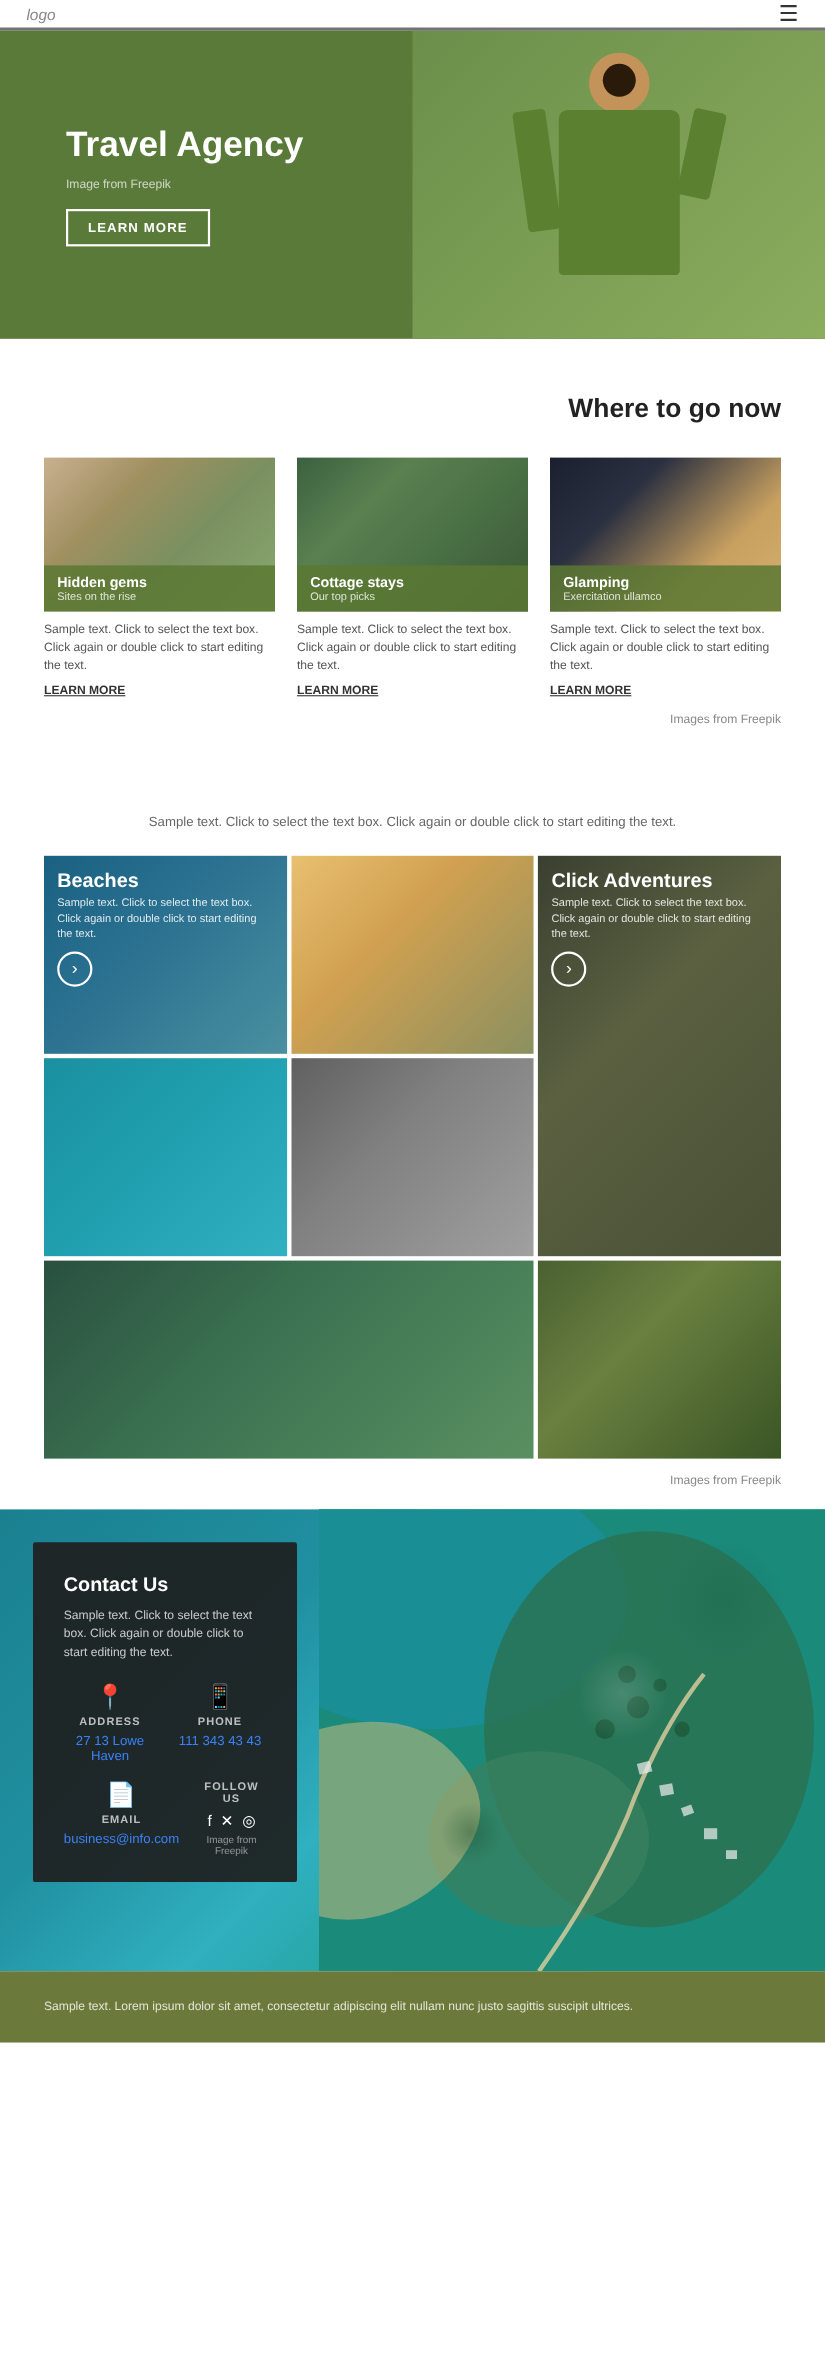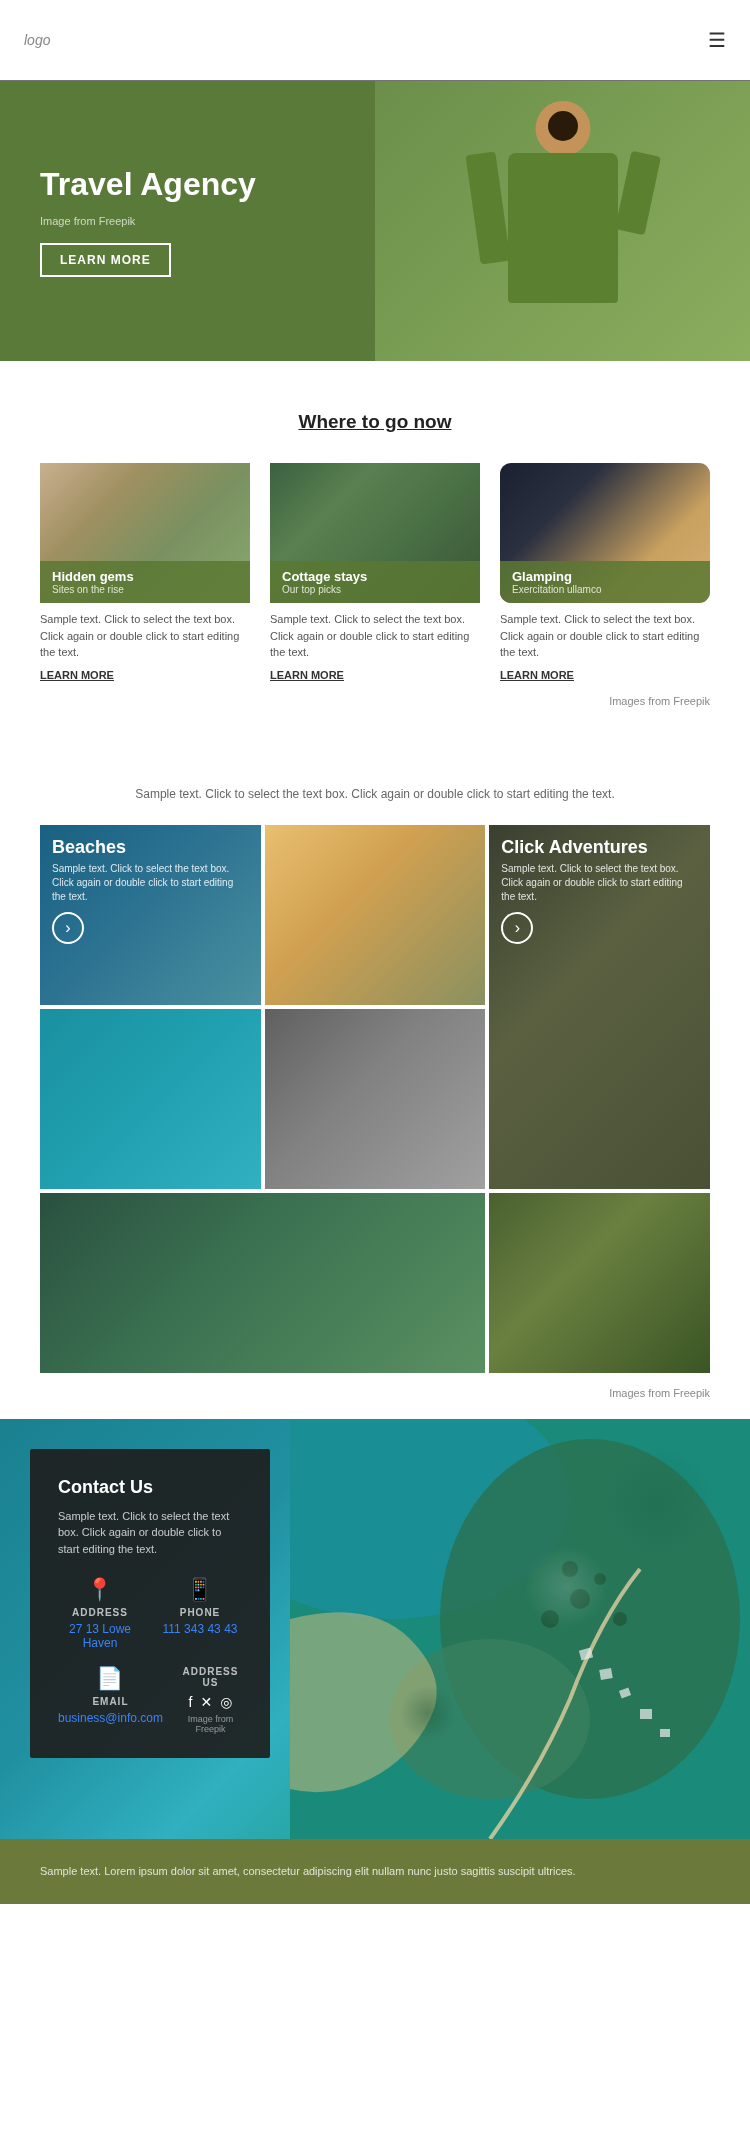--- a/index.html
+++ b/index.html
@@ -1,48 +1,48 @@
 <!DOCTYPE html>
 <html><head>
   <meta charset="utf-8">
   <style>
     * { margin: 0; padding: 0; box-sizing: border-box; }
     body { font-family: Arial, sans-serif; width: 750px; background: #fff; }
 
     
     .header {
       display: flex; justify-content: space-between; align-items: center;
-      padding: 28px 24px; background: #fff; border-bottom: 1px solid #737373;
+      padding: 0 24px; background: #fff; border-bottom: 3px solid #737373;
     }
     .logo { font-size: 14px; color: #888; font-style: italic; }
     .hamburger { font-size: 20px; cursor: pointer; color: #333; }
 
     
     .hero {
       background: #5a7a3a; position: relative; overflow: hidden;
       height: 280px; display: flex; align-items: center;
     }
-    .hero-content { padding: 40px 40px; z-index: 2; max-width: 55%; }
+    .hero-content { padding: 40px 60px; z-index: 2; max-width: 55%; }
     .hero-title { font-size: 32px; font-weight: 700; color: #fff; margin-bottom: 12px; }
     .hero-desc { font-size: 12px; color: rgba(255,255,255,0.85); line-height: 1.5; margin-bottom: 10px; }
     .hero-image-link { font-size: 11px; color: rgba(255,255,255,0.7); margin-bottom: 16px; display: block; }
     .hero-btn {
       border: 2px solid #fff; color: #fff; background: transparent;
       padding: 8px 18px; font-size: 12px; font-weight: 600; cursor: pointer;
       letter-spacing: 1px;
     }
     .hero-img {
       position: absolute; right: 0; top: 0; width: 50%; height: 100%;
       background: linear-gradient(135deg, #6b8f4a 0%, #8aad5e 100%);
       display: flex; align-items: center; justify-content: center;
     }
 
     
     .section { padding: 50px 40px; }
-    .section-title { text-align: center; font-size: 19px; font-weight: 700; margin-bottom: 30px; color: #222; text-decoration: underline; }
+    .section-title { text-align: right; font-size: 24px; font-weight: 700; margin-bottom: 30px; color: #222; }
 
     .cards-grid { display: flex; gap: 20px; margin-bottom: 14px; }
     .card { flex: 1; cursor: pointer; }
     .card-img-placeholder {
       width: 100%; height: 140px; position: relative; overflow: hidden;
     }
     .card-label {
       background: rgba(90,120,50,0.85); color: #fff;
       padding: 8px 12px; position: absolute; bottom: 0; left: 0; right: 0;
     }
@@ -55,21 +55,20 @@
 
     
     .img-tent {
       background: linear-gradient(135deg, #c8b090 0%, #a09060 30%, #7a9060 60%, #8aaa70 100%);
     }
     .img-cabin {
       background: linear-gradient(135deg, #3a6040 0%, #5a8050 30%, #4a7045 60%, #3a5535 100%);
     }
     .img-glamping {
       background: linear-gradient(135deg, #1a2030 0%, #2a3040 30%, #c8a060 70%, #d4b070 100%);
-      border-radius: 11px;
     }
 
     
     .adventure-section { padding: 50px 40px 20px; }
     .adventure-subtitle { text-align: center; font-size: 12px; color: #666; margin-top: -20px; margin-bottom: 24px; }
 
     .adventure-grid {
       display: grid;
       grid-template-columns: 1fr 1fr 1fr;
       grid-template-rows: 180px 180px 180px;
@@ -335,21 +334,21 @@
       </div>
     </div>
 
     <div class="contact-email-row">
       <div class="contact-email-col">
         <div class="contact-icon">📄</div>
         <div class="contact-item-title">EMAIL</div>
         <div class="contact-item-value">business@info.com</div>
       </div>
       <div class="contact-follow-col">
-        <div class="contact-follow-title">ADDRESS US</div>
+        <div class="contact-follow-title">FOLLOW US</div>
         <div class="social-icons">
           <span class="social-icon">f</span>
           <span class="social-icon">✕</span>
           <span class="social-icon">◎</span>
         </div>
         <div class="contact-image-note">
           <span>Image from Freepik</span>
         </div>
       </div>
     </div>

